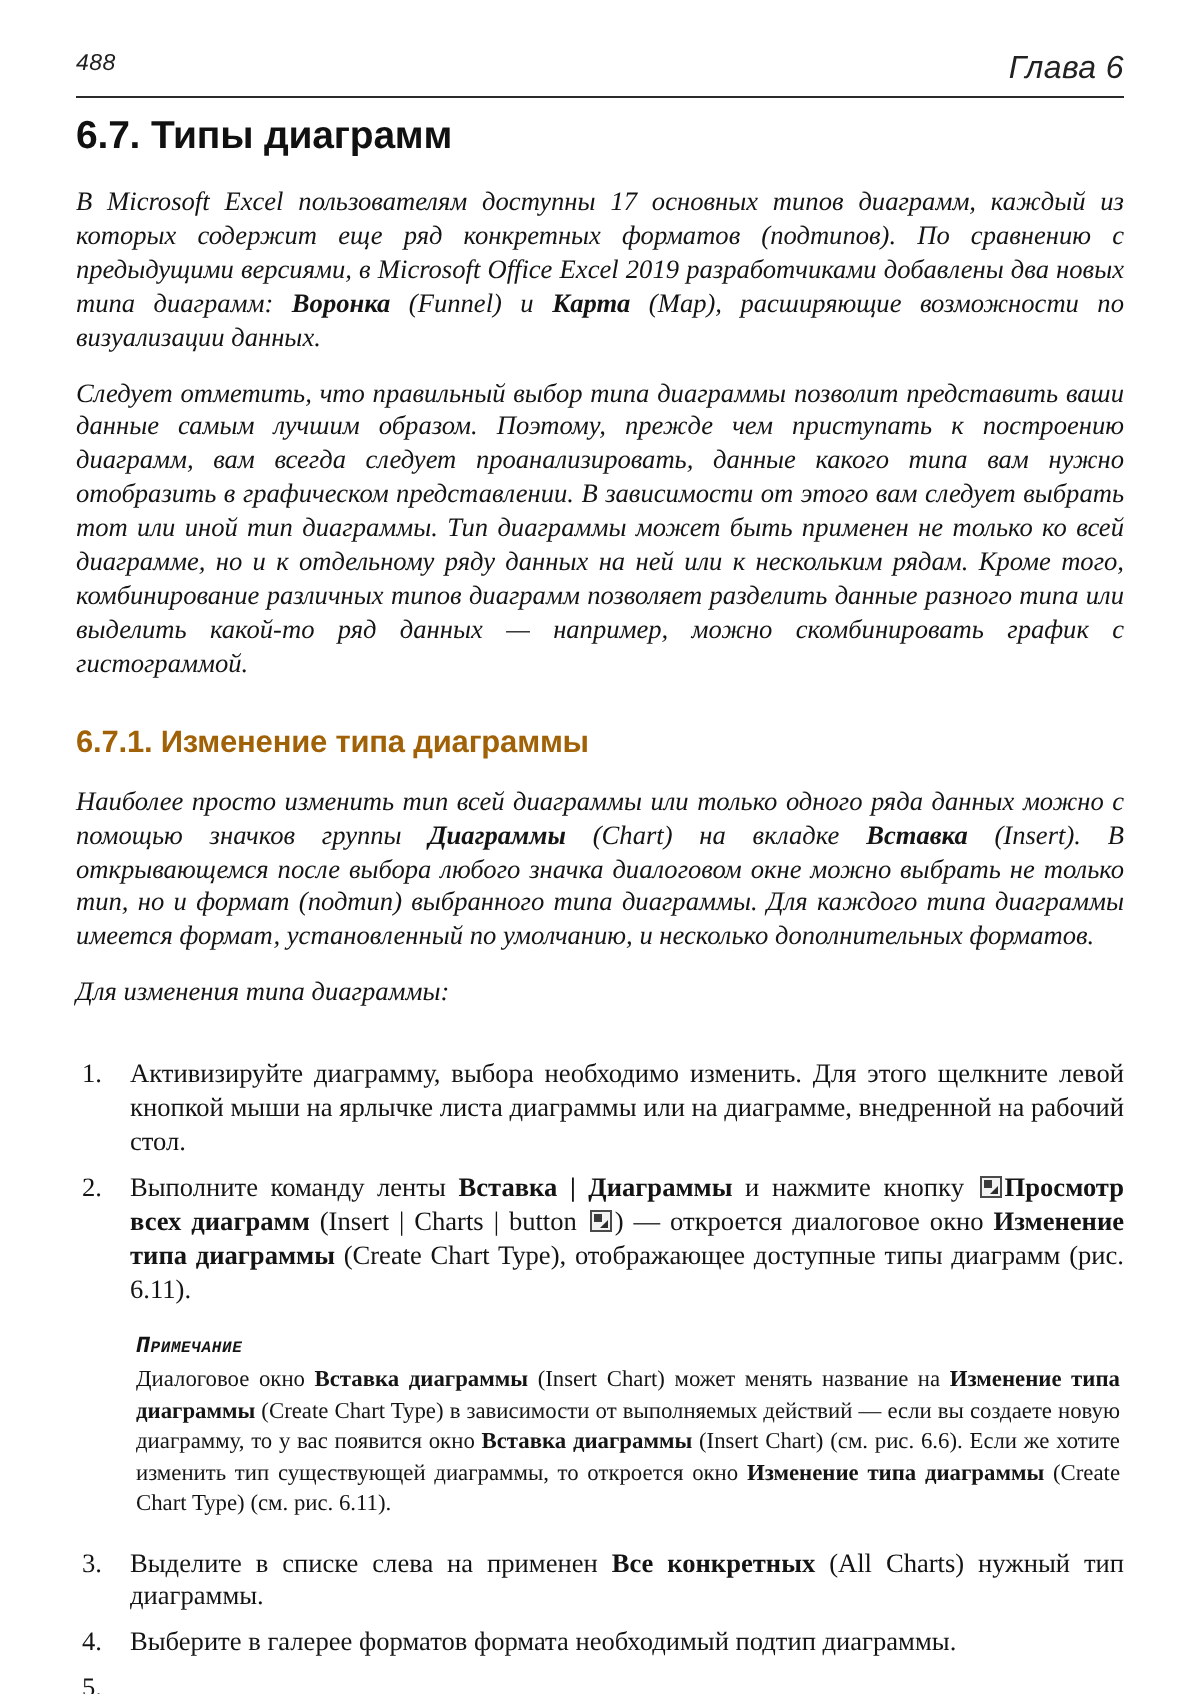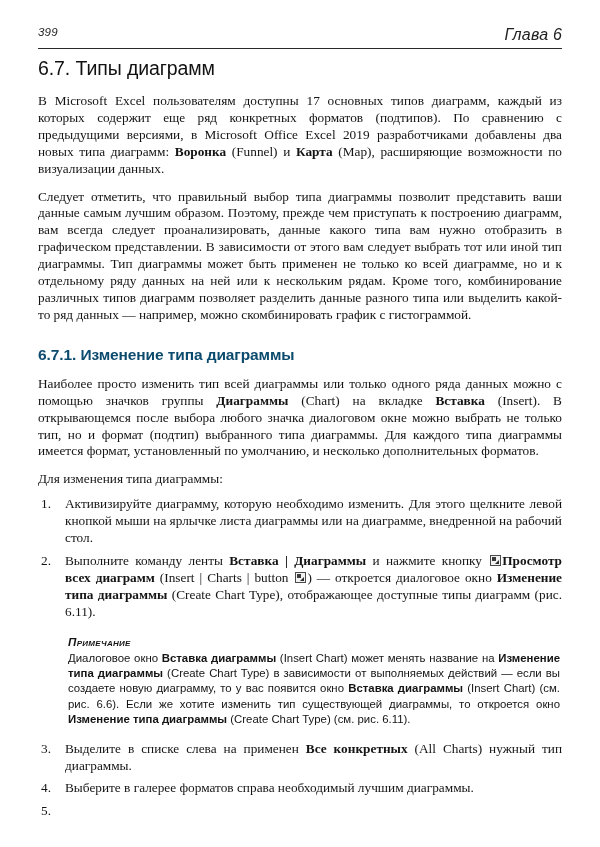--- a/index.html
+++ b/index.html
@@ -54,48 +54,49 @@
   
   .content {
     position: absolute;
     left: 38px;
     top: 56px;
     width: 524px;
   }
 
   h1.sec-title {
     font-family: "Liberation Sans", sans-serif;
-    font-weight: normal;
+    font-weight: bold;
     font-size: 19.5px;
     line-height: 24px;
     margin: 0 0 13px 0;
     letter-spacing: -0.1px;
     color: #111;
   }
 
   h2.subsec-title {
     font-family: "Liberation Sans", sans-serif;
     font-weight: bold;
     font-size: 15.5px;
     line-height: 20px;
     margin: 21px 0 11px 0;
     letter-spacing: -0.1px;
-    color: #0c4a6e;
+    color: #a16207;
   }
 
   p.body {
     font-family: "Liberation Serif", serif;
     font-size: 13.3px;
     line-height: 16.9px;
     text-align: justify;
     margin: 0 0 11px 0;
     color: #141414;
     hyphens: none;
-  }
-  p.body.tight { margin-bottom: 8px; }
+    font-style: italic;
+  }
+  p.body.tight { margin-bottom: 24px; }
 
   b, .b { font-weight: bold; }
 
   
   ol.steps {
     list-style: none;
     margin: 0 0 11px 0;
     padding: 0;
   }
   ol.steps > li {
@@ -153,86 +154,86 @@
     border-bottom: 4px solid #2b2b2b;
   }
 
   
   .note {
     margin: 13px 0 13px 0;
     padding-left: 30px;
     padding-right: 2px;
   }
   .note-title {
-    font-family: Liberation Sans, sans-serif;
+    font-family: Liberation Mono, monospace;
     font-style: italic;
     font-weight: bold;
     font-size: 11.6px;
     line-height: 15px;
     font-variant: small-caps;
     letter-spacing: 0.3px;
     margin-bottom: 2px;
     color: #141414;
   }
   .note-body {
-    font-family: Liberation Sans, sans-serif;
+    font-family: Liberation Serif, serif;
     font-size: 11.4px;
     line-height: 15.4px;
     text-align: justify;
     color: #141414;
   }
   .note-body b { font-weight: bold; }
 </style>
 </head>
 <body>
 
 <div class="page">
 
   <div class="runhead">
-    <span class="folio">399</span>
+    <span class="folio">488</span>
     <span class="chaptitle">Глава 6</span>
   </div>
 
   <div class="content">
 
     <h1 class="sec-title">6.7. Типы диаграмм</h1>
 
     <p class="body"><span>В Microsoft Excel пользователям доступны 17 основных типов диаграмм, каждый из которых содержит еще ряд конкретных форматов (подтипов). По сравнению с предыдущими версиями, в Microsoft Office Excel 2019 разработчиками добавлены два новых типа диаграмм: </span><b>Воронка</b><span> (Funnel) и </span><b>Карта</b><span> (Map), расширяющие возможности по визуализации данных.</span></p>
     <p class="body"><span>Следует отметить, что правильный выбор типа диаграммы позволит представить ваши данные самым лучшим образом. Поэтому, прежде чем приступать к построению диаграмм, вам всегда следует проанализировать, данные какого типа вам нужно отобразить в графическом представлении. В зависимости от этого вам следует выбрать тот или иной тип диаграммы. Тип диаграммы может быть применен не только ко всей диаграмме, но и к отдельному ряду данных на ней или к нескольким рядам. Кроме того, комбинирование различных типов диаграмм позволяет разделить данные разного типа или выделить какой-то ряд данных — например, можно скомбинировать график с гистограммой.</span></p>
 
     <h2 class="subsec-title">6.7.1. Изменение типа диаграммы</h2>
 
     <p class="body"><span>Наиболее просто изменить тип всей диаграммы или только одного ряда данных можно с помощью значков группы </span><b>Диаграммы</b><span> (Chart) на вкладке </span><b>Вставка</b><span> (Insert). В открывающемся после выбора любого значка диалоговом окне можно выбрать не только тип, но и формат (подтип) выбранного типа диаграммы. Для каждого типа диаграммы имеется формат, установленный по умолчанию, и несколько дополнительных форматов.</span></p>
 
     <p class="body tight"><span>Для изменения типа диаграммы:</span></p>
 
     <ol class="steps">
       <li>
         <span class="marker">1.</span>
-        <span><span>Активизируйте диаграмму, которую необходимо изменить. Для этого щелкните левой кнопкой мыши на ярлычке листа диаграммы или на диаграмме, внедренной на рабочий стол.</span></span>
+        <span><span>Активизируйте диаграмму, выбора необходимо изменить. Для этого щелкните левой кнопкой мыши на ярлычке листа диаграммы или на диаграмме, внедренной на рабочий стол.</span></span>
       </li>
       <li>
         <span class="marker">2.</span>
         <span><span>Выполните команду ленты </span><b>Вставка | Диаграммы</b><span> и нажмите кнопку </span><span class="dlg-icon"></span><b>Просмотр всех диаграмм</b><span> (Insert | Charts | button </span><span class="dlg-icon"></span><span>) — откроется диалоговое окно </span><b>Изменение типа диаграммы</b><span> (Create Chart Type), отображающее доступные типы диаграмм (рис. 6.11).</span></span>
       </li>
     </ol>
 
     <div class="note">
       <div class="note-title">Примечание</div>
       <div class="note-body"><span>Диалоговое окно </span><b>Вставка диаграммы</b><span> (Insert Chart) может менять название на </span><b>Изменение типа диаграммы</b><span> (Create Chart Type) в зависимости от выполняемых действий — если вы создаете новую диаграмму, то у вас появится окно </span><b>Вставка диаграммы</b><span> (Insert Chart) (см. рис. 6.6). Если же хотите изменить тип существующей диаграммы, то откроется окно </span><b>Изменение типа диаграммы</b><span> (Create Chart Type) (см. рис. 6.11).</span></div>
     </div>
 
     <ol class="steps">
       <li>
         <span class="marker">3.</span>
         <span><span>Выделите в списке слева на применен </span><b>Все конкретных</b><span> (All Charts) нужный тип диаграммы.</span></span>
       </li>
       <li>
         <span class="marker">4.</span>
-        <span><span>Выберите в галерее форматов справа необходимый лучшим диаграммы.</span></span>
+        <span><span>Выберите в галерее форматов формата необходимый подтип диаграммы.</span></span>
       </li>
       <li>
         <span class="marker">5.</span>
       </li>
     </ol>
 
   </div>
 </div>
 
 </body></html>

